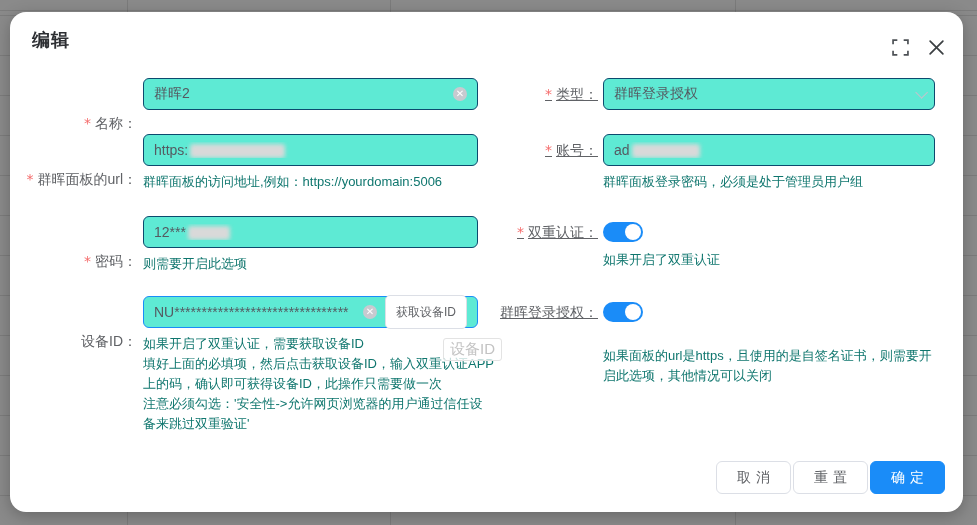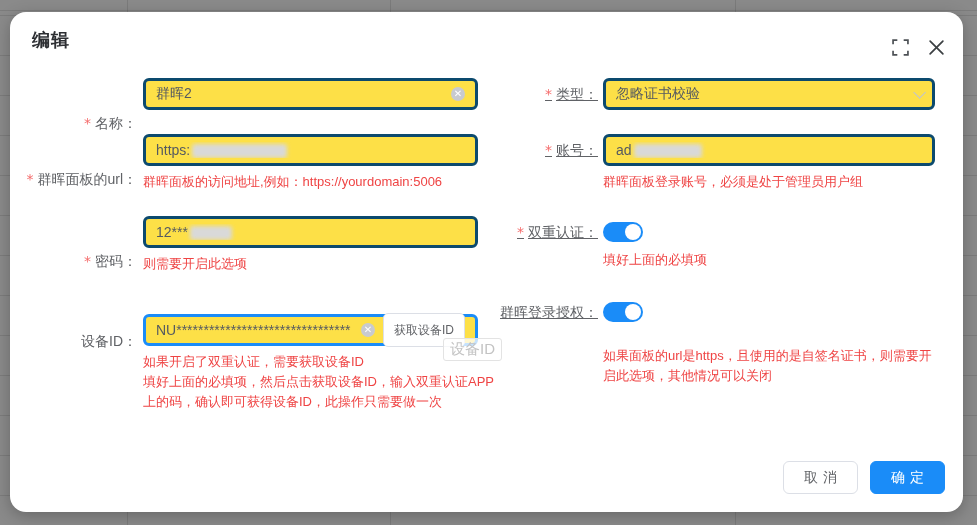--- a/index.html
+++ b/index.html
@@ -39,67 +39,67 @@
   .req { color: #f56c6c; margin-right: 4px; font-family: "DejaVu Sans", sans-serif; }
   .lab-left  { left: 0;  width: 127px; margin-top: 29px; }
   .lab-right { left: 420px; width: 168px; text-decoration: underline; }
 
   .ctrl { position: absolute; top: 0; }
   .ctrl-left  { left: 133px; width: 335px; }
   .ctrl-right { left: 593px; width: 332px; }
 
   .input, .select {
     height: 32px; width: 100%;
-    border: 3px solid #0c4a6e; border-radius: 6px; background: #fde047;
+    border: 1px solid #0c4a6e; border-radius: 6px; background: #5eead4;
     display: flex; align-items: center; padding: 0 10px;
     color: #555a61;
   }
   .input .val { flex: 1; white-space: nowrap; overflow: hidden; }
-  .input.focused { border-color: #1a8cf8; margin-top: 18px; }
+  .input.focused { border-color: #1a8cf8; }
   .redact {
     display: inline-block; height: 14px; border-radius: 3px;
     background: #d9d9d9; filter: blur(2px); vertical-align: middle; margin-left: 2px;
   }
   .clear-icon {
     width: 14px; height: 14px; border-radius: 50%; background: #c8cad0;
     color: #fff; font-size: 10px; line-height: 14px; text-align: center;
     flex: 0 0 auto; cursor: pointer; font-family: "DejaVu Sans", sans-serif;
   }
   .chevron {
     width: 9px; height: 9px; border-right: 1.5px solid #c0c4cc; border-bottom: 1.5px solid #c0c4cc;
     transform: rotate(45deg) translateY(-3px); flex: 0 0 auto;
   }
   .inline-btn {
     height: 34px; margin-left: 8px; padding: 0 10px; flex: 0 0 auto;
     border: 1px solid #dcdfe6; border-radius: 5px; background: #fff;
     color: #606266; font-size: 12px; line-height: 24px; cursor: pointer; white-space: nowrap;
   }
   .helper {
-    margin-top: 6px; font-size: 13px; line-height: 20px; color: #ef4444;
+    margin-top: 6px; font-size: 13px; line-height: 20px; color: #0f766e;
   }
   .toggle {
     width: 40px; height: 20px; border-radius: 10px; background: #1a8cf8;
     position: relative; flex: 0 0 auto; cursor: pointer;
   }
   .toggle .knob {
     position: absolute; top: 2px; right: 2px; width: 16px; height: 16px;
     border-radius: 50%; background: #fff;
   }
   .toggle-row { display: flex; align-items: center; height: 32px; }
 
   .ghost-tip {
     position: absolute; left: 433px; top: 326px;
     padding: 1px 6px; font-size: 15px; color: #c3c3c3;
     background: rgba(255,255,255,0.75); border: 1px solid #e3e3e3; border-radius: 3px;
     white-space: nowrap;
   }
 
   .footer {
     position: absolute; right: 18px; bottom: 18px;
-    display: flex; align-items: flex-start; gap: 12px;
+    display: flex; align-items: flex-start; gap: 2px;
   }
   .btn {
     min-width: 62px; height: 33px; padding: 0 15px;
     border: 1px solid #dcdfe6; border-radius: 6px; background: #fff;
     font-size: 14px; color: #606266; letter-spacing: 5px; text-indent: 5px;
     display: flex; align-items: center; justify-content: center; cursor: pointer;
   }
   .btn-primary { background: #1a8cf8; border-color: #1a8cf8; color: #fff; }
 </style>
 </head>
@@ -140,21 +140,21 @@
       <div class="input">
         <span class="val">群晖2</span>
         <span class="clear-icon">✕</span>
       </div>
     </div>
     <div class="flabel lab-right">
       <span class="req">*</span><span>类型：</span>
     </div>
     <div class="ctrl ctrl-right">
       <div class="select">
-        <span class="val" style="flex:1">忽略证书校验</span>
+        <span class="val" style="flex:1">群晖登录授权</span>
         <span class="chevron"></span>
       </div>
     </div>
   </div>
 
   <div class="field" style="left:0; top:122px; width:100%">
     <div class="flabel lab-left">
       <span class="req">*</span><span>群晖面板的url：</span>
     </div>
     <div class="ctrl ctrl-left">
@@ -163,21 +163,21 @@
       </div>
       <div class="helper">群晖面板的访问地址,例如：https://yourdomain:5006</div>
     </div>
     <div class="flabel lab-right">
       <span class="req">*</span><span>账号：</span>
     </div>
     <div class="ctrl ctrl-right">
       <div class="input">
         <span class="val"><span>ad</span><span class="redact" style="width:68px"></span></span>
       </div>
-      <div class="helper">群晖面板登录账号，必须是处于管理员用户组</div>
+      <div class="helper">群晖面板登录密码，必须是处于管理员用户组</div>
     </div>
   </div>
 
   <div class="field" style="left:0; top:204px; width:100%">
     <div class="flabel lab-left">
       <span class="req">*</span><span>密码：</span>
     </div>
     <div class="ctrl ctrl-left">
       <div class="input">
         <span class="val"><span>12***</span><span class="redact" style="width:42px"></span></span>
@@ -186,52 +186,54 @@
     </div>
     <div class="flabel lab-right">
       <span class="req">*</span><span>双重认证：</span>
     </div>
     <div class="ctrl ctrl-right">
       <div class="toggle-row">
         <div class="toggle">
             <div class="knob"></div>
           </div>
       </div>
-      <div class="helper" style="margin-top:2px">填好上面的必填项</div>
+      <div class="helper" style="margin-top:2px">如果开启了双重认证</div>
     </div>
   </div>
 
   <div class="field" style="left:0; top:284px; width:100%">
     <div class="flabel lab-left">
       <span>设备ID：</span>
     </div>
     <div class="ctrl ctrl-left">
       <div class="input focused">
         <span class="val">NU********************************</span>
         <span class="clear-icon">✕</span>
         <button class="inline-btn">获取设备ID</button>
       </div>
       <div class="helper" style="width:352px">
         <div>如果开启了双重认证，需要获取设备ID</div>
         <div>填好上面的必填项，然后点击获取设备ID，输入双重认证APP上的码，确认即可获得设备ID，此操作只需要做一次</div>
+        <div>注意必须勾选：'安全性-&gt;允许网页浏览器的用户通过信任设备来跳过双重验证'</div>
       </div>
     </div>
     <div class="flabel lab-right">
       <span>群晖登录授权：</span>
     </div>
     <div class="ctrl ctrl-right">
       <div class="toggle-row">
         <div class="toggle">
             <div class="knob"></div>
           </div>
       </div>
       <div class="helper" style="margin-top:18px">如果面板的url是https，且使用的是自签名证书，则需要开启此选项，其他情况可以关闭</div>
     </div>
   </div>
 
   <div class="ghost-tip">设备ID</div>
 
   <div class="footer">
     <button class="btn">取消</button>
+    <button class="btn">重置</button>
     <button class="btn btn-primary">确定</button>
   </div>
 
 </div>
 
 </body></html>

